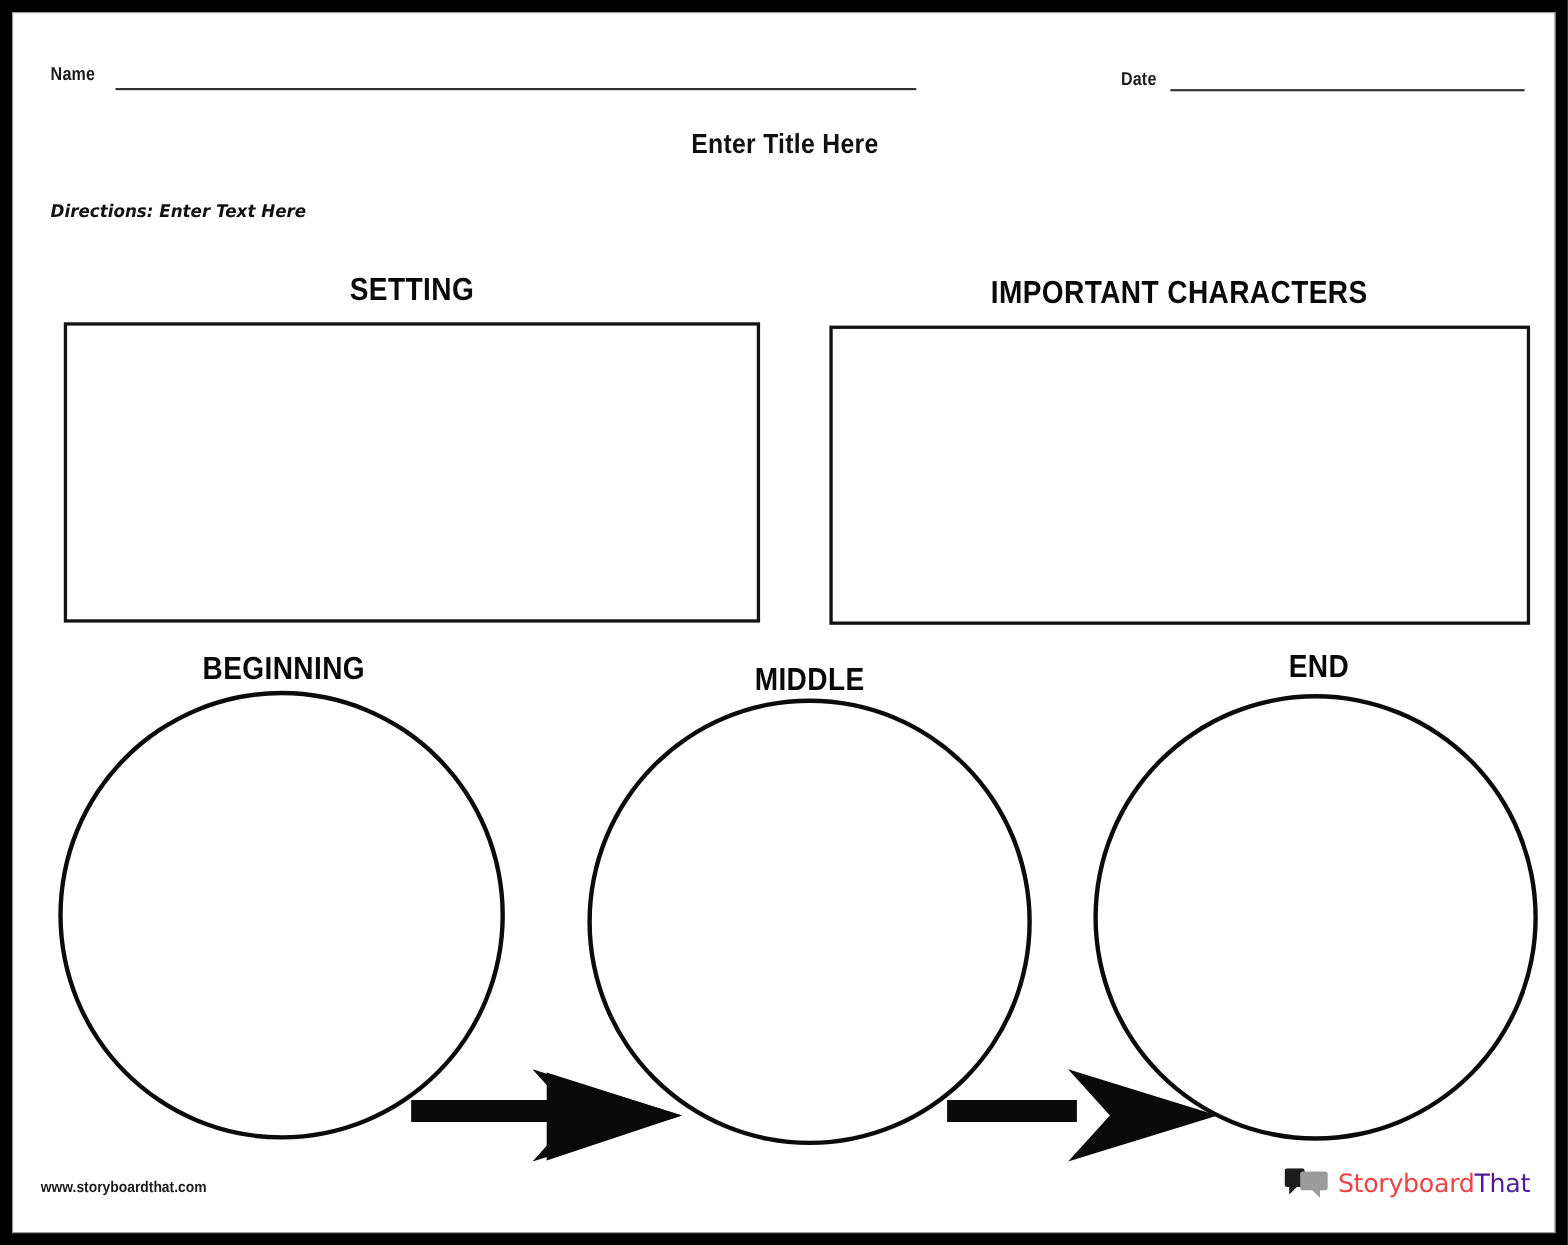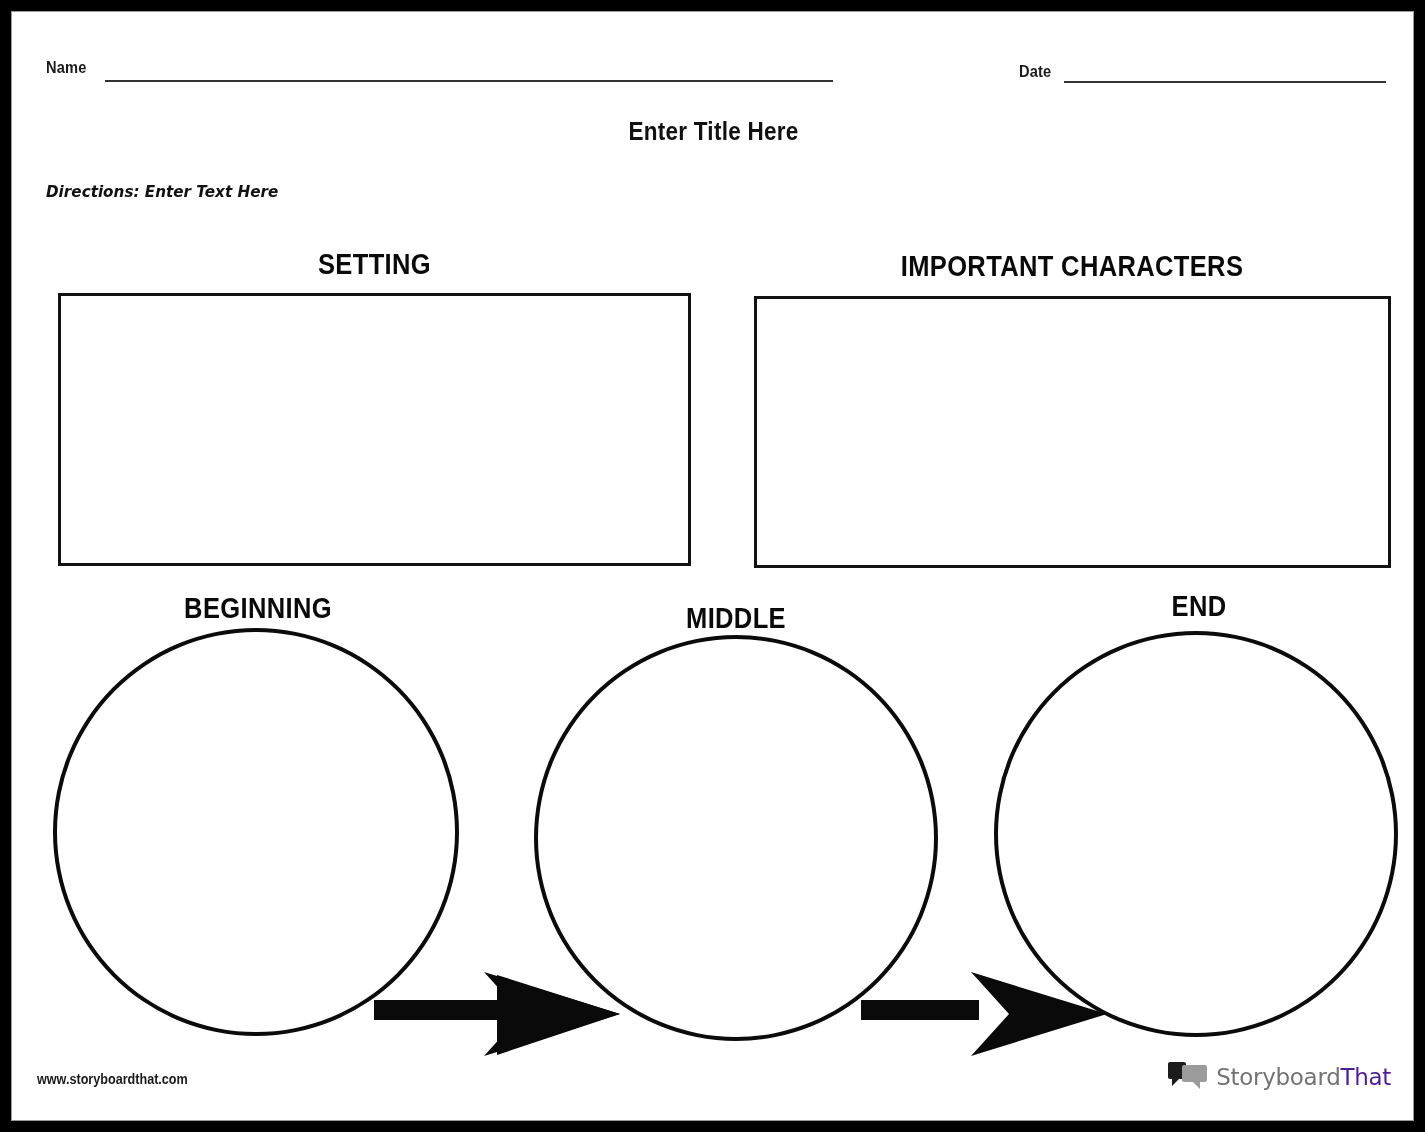--- a/index.html
+++ b/index.html
@@ -163,21 +163,21 @@
   #brand-logo-mark {
     display: block;
   }
   #brand-logo-text {
     font-family: "DejaVu Sans", sans-serif;
     font-size: 23px;
     font-weight: 500;
     letter-spacing: -0.3px;
     white-space: nowrap;
   }
-  #brand-word-primary { color: #737373; }
+  #brand-word-primary { color: #ef4444; }
   #brand-word-secondary { color: #4c1d95; }
 </style>
 </head>
 <body>
 
 <div id="worksheet-frame">
   <div id="page-sheet">
 
     <div class="field-label" id="name-label">Name</div>
     <div class="field-rule" id="name-rule"></div>

